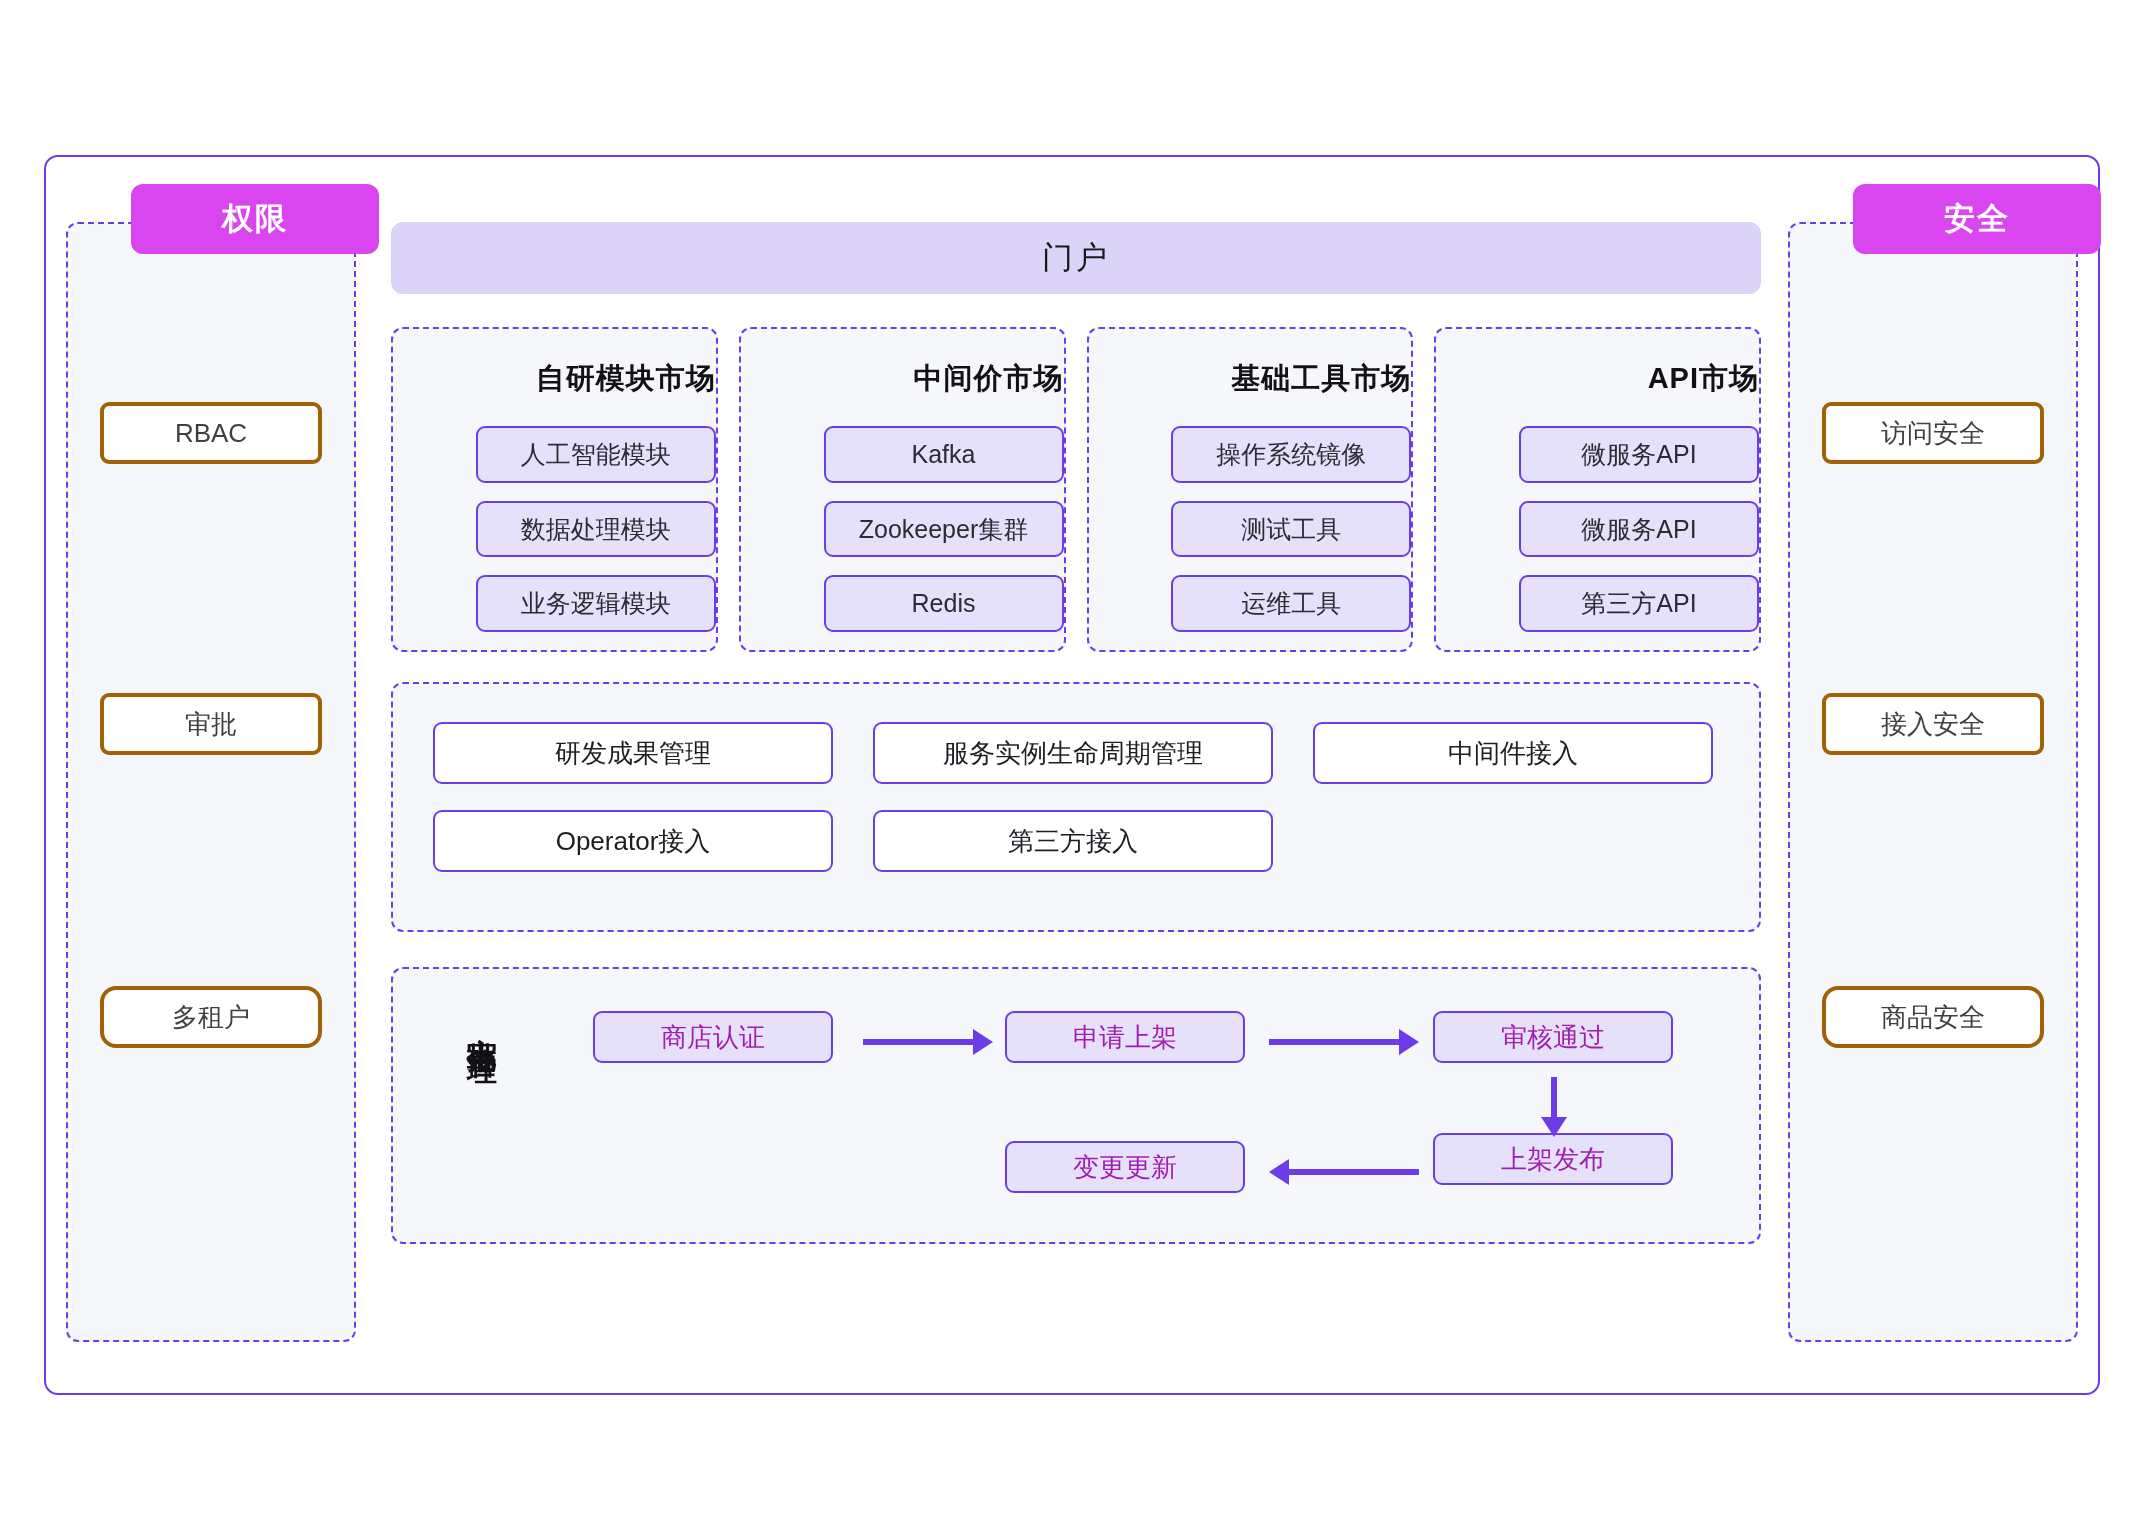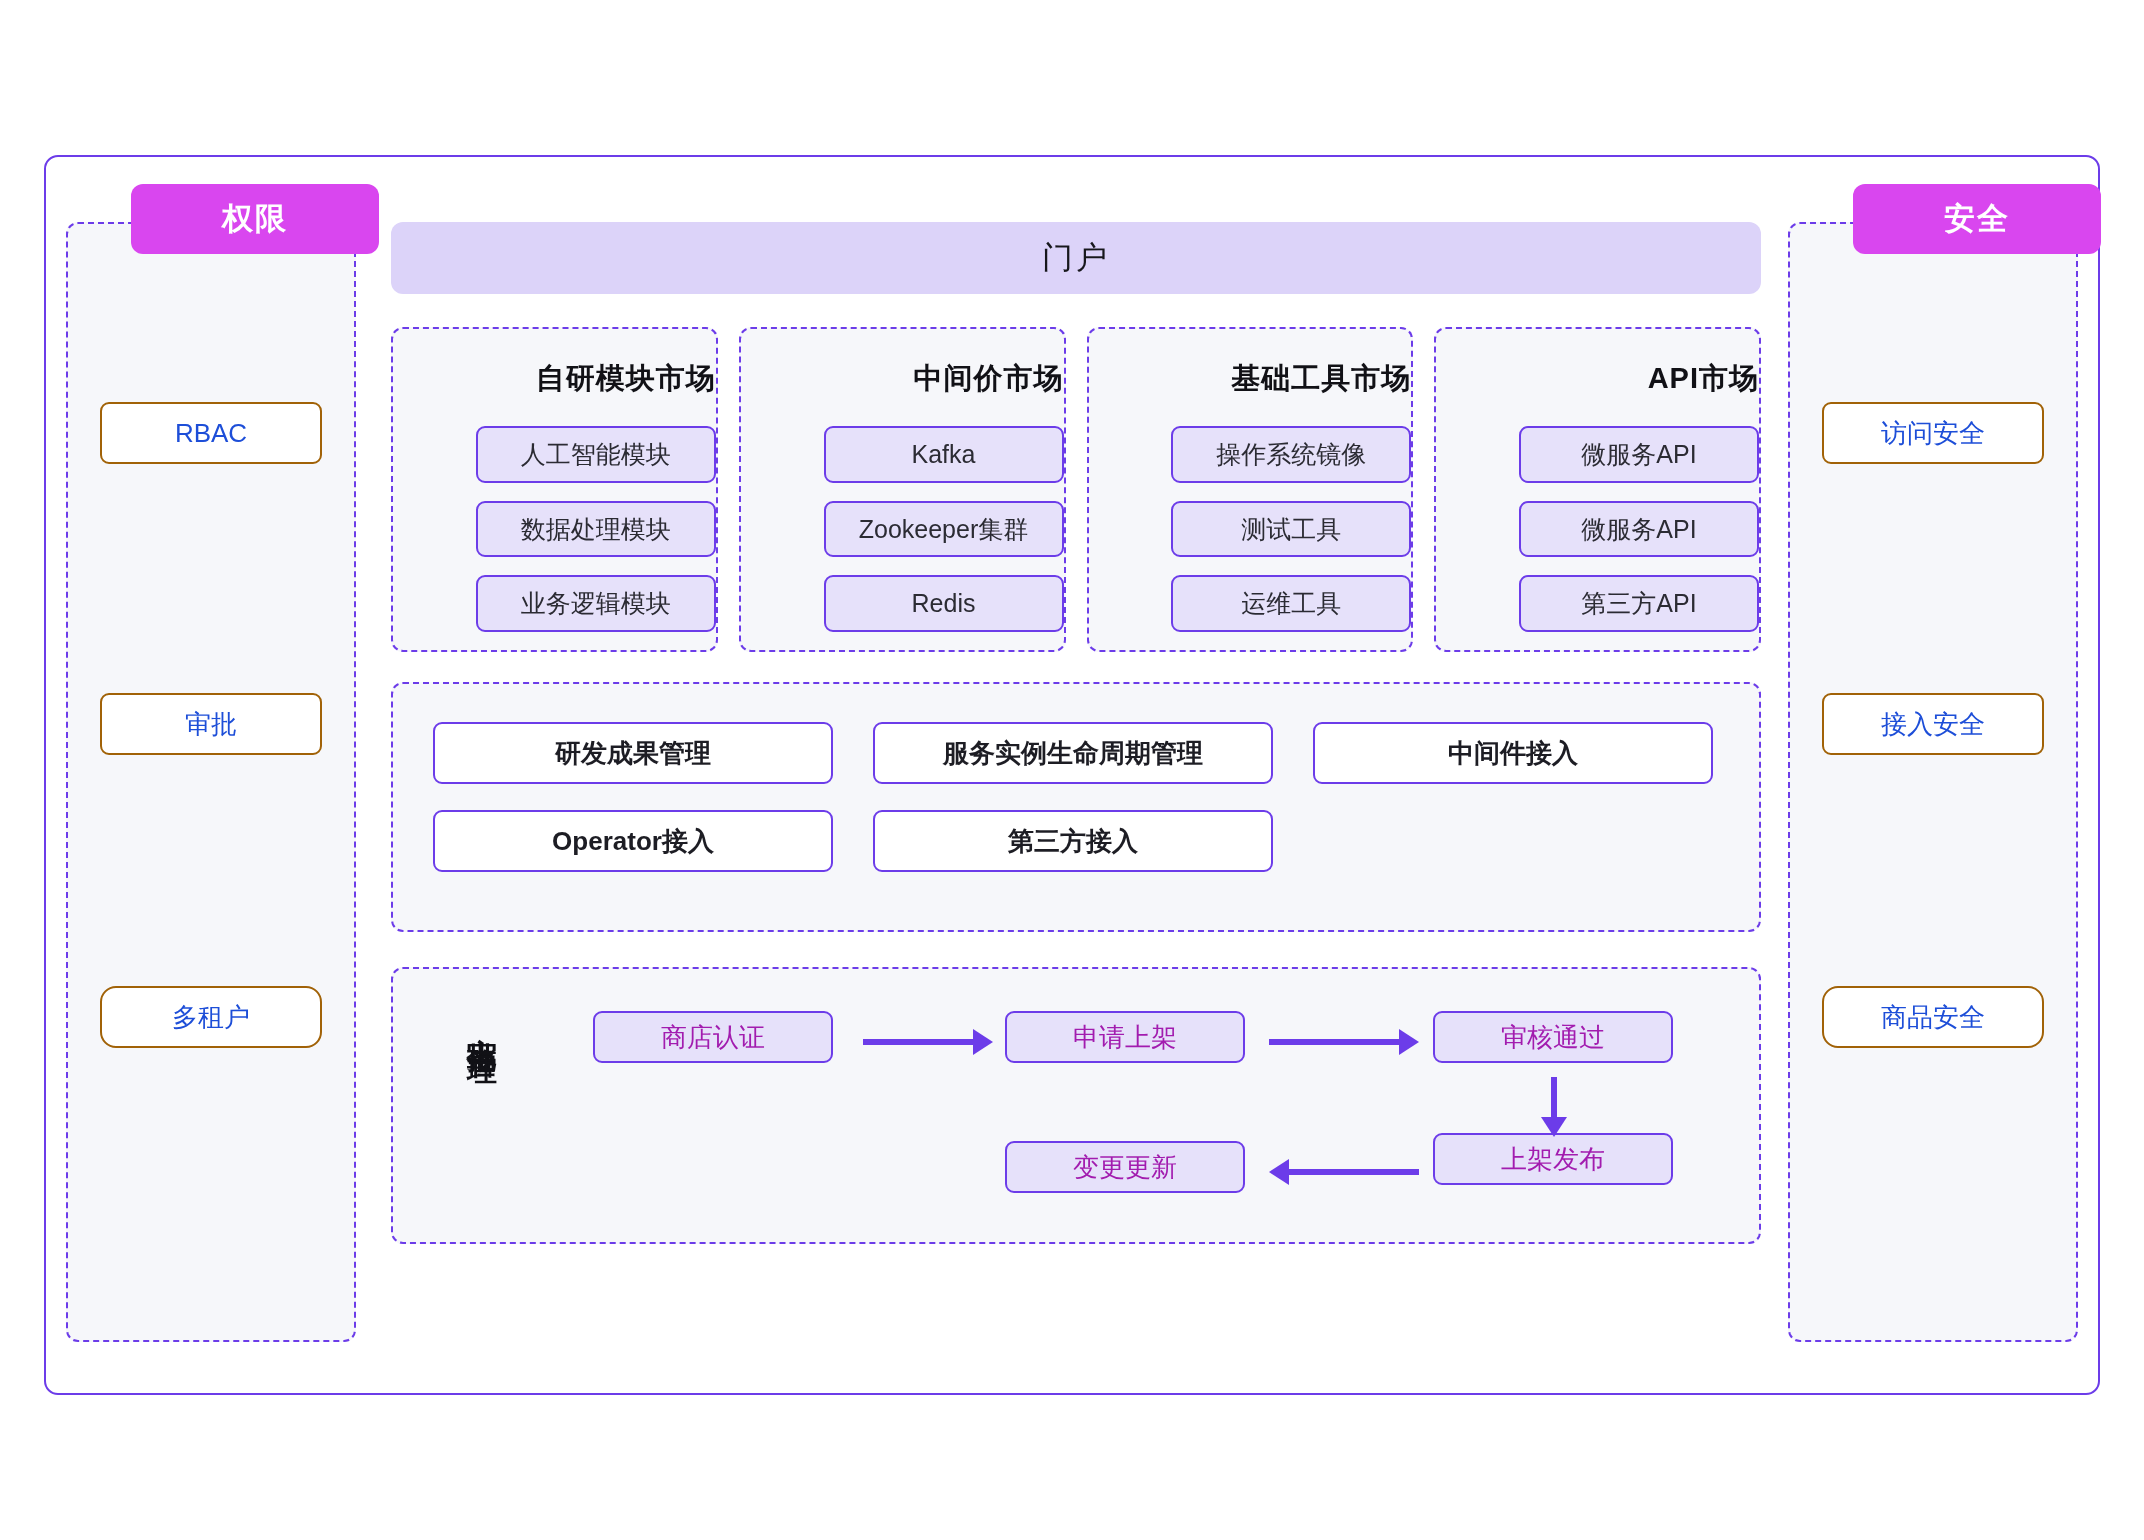--- a/index.html
+++ b/index.html
@@ -61,27 +61,27 @@
     margin-left: 44px;
   }
 
   .side-item {
     position: absolute;
     left: 50%;
     transform: translateX(-50%);
     width: 222px;
     height: 62px;
     background: #ffffff;
-    border: 2px solid #a16207;
+    border: 4px solid #a16207;
     border-radius: 9px;
     display: flex;
     align-items: center;
     justify-content: center;
     font-size: 26px;
-    color: #1d4ed8;
+    color: #404040;
     box-sizing: border-box;
   }
   .side-item.p0 { top: 178px; }
   .side-item.p1 { top: 469px; }
   .side-item.p2 { top: 762px; border-radius: 16px; }
 
   
   #center {
     position: absolute;
     left: 345px;
@@ -155,21 +155,20 @@
     position: absolute;
     left: 0;
     top: 515px;
     width: 1370px;
     height: 250px;
     border: 2px dashed #6C3CE9;
     border-radius: 12px;
     background: #F6F7FA;
     box-sizing: border-box;
     padding: 38px 40px;
-    font-weight: bold;
   }
   .cap-row {
     display: flex;
     gap: 40px;
     margin-bottom: 26px;
   }
   .cap-item {
     width: 400px;
     height: 62px;
     background: #ffffff;

